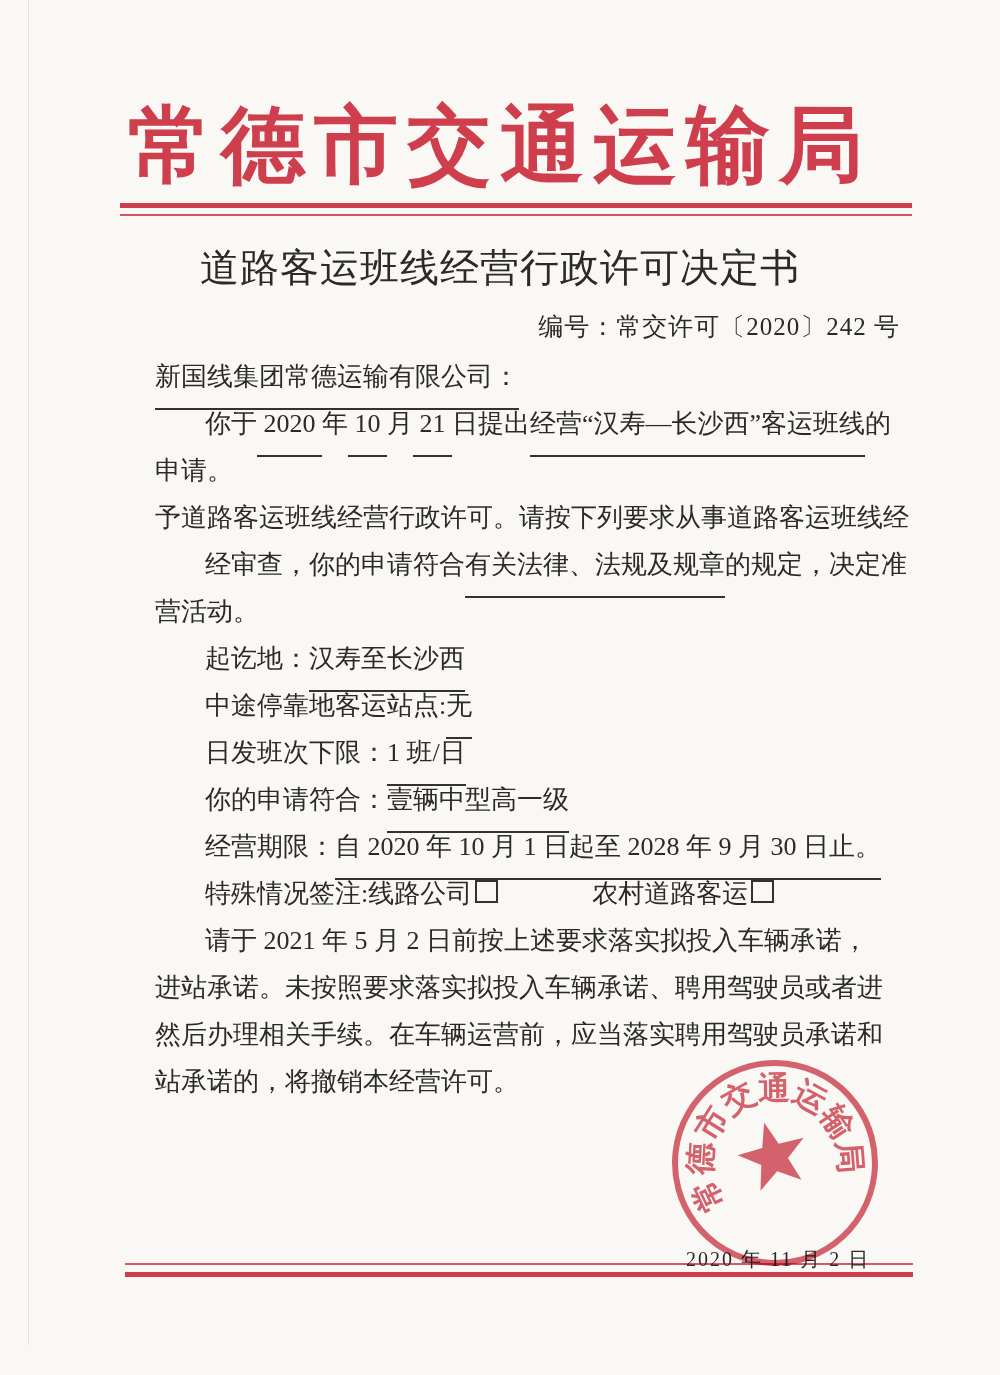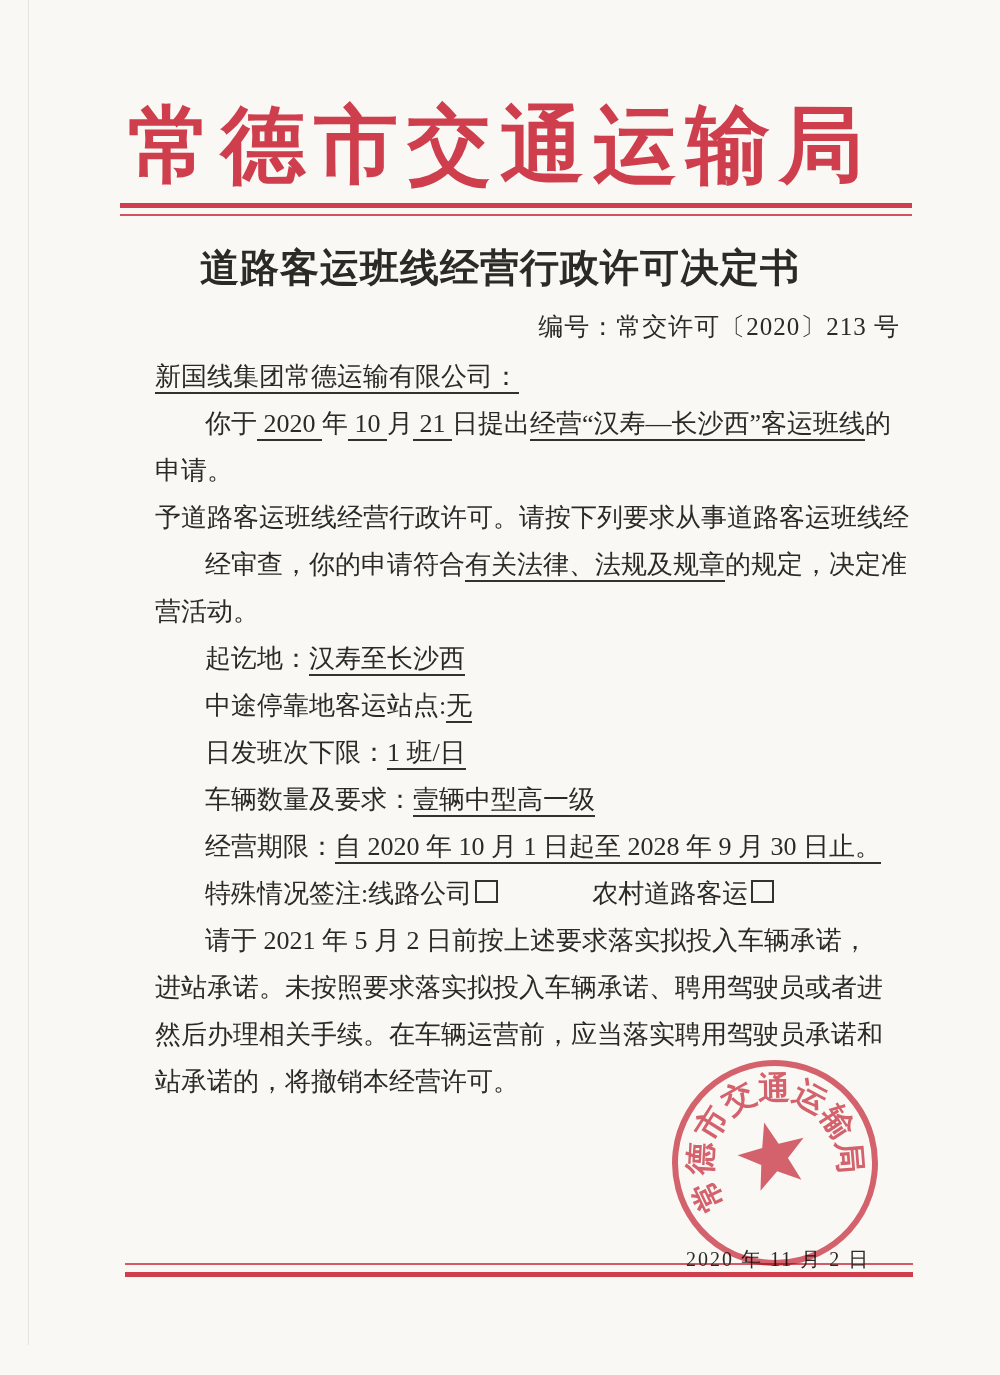--- a/index.html
+++ b/index.html
@@ -30,41 +30,41 @@
     color:var(--red);
     white-space:nowrap;
   }
   .head-rule{position:absolute;top:203px;left:120px;width:792px;}
   .head-rule .thick{height:5px;background:var(--red);}
   .head-rule .thin{height:2px;background:var(--red);margin-top:6px;opacity:.9;}
   .doc-title{
     position:absolute;top:243px;left:0;width:1000px;
     text-align:center;
     font-size:39px;line-height:50px;
-    font-weight:bold;
+    font-weight:normal;
     letter-spacing:1px;
     white-space:nowrap;
   }
   .doc-number{
     position:absolute;top:311px;right:100px;
     font-size:25px;line-height:32px;
     letter-spacing:1px;
     white-space:nowrap;
   }
   .body-text{
     position:absolute;top:353px;left:155px;width:770px;
   }
   .line{
     font-size:26px;
     height:47px;line-height:47px;
     white-space:nowrap;
   }
   .ind{padding-left:50px;}
   .ind2{padding-left:210px;}
-  .line .u{border-bottom:2px solid #33322f;padding-bottom:1px;}
+  .line .u{border-bottom:2px solid #33322f;padding-bottom:17px;}
   .line .gap{margin-left:94px;}
   .cb{
     display:inline-block;width:19px;height:19px;
     border:2px solid #33322f;
     margin-left:3px;
     vertical-align:-1px;
   }
   .sign-date{
     position:absolute;top:1244px;left:686px;
     font-size:20px;line-height:30px;
@@ -91,33 +91,33 @@
 
 <div class="org-title">常德市交通运输局</div>
 
 <div class="head-rule">
   <div class="thick"></div>
   <div class="thin"></div>
 </div>
 
 <div class="doc-title">道路客运班线经营行政许可决定书</div>
 
-<div class="doc-number">编号：常交许可〔2020〕213 号</div>
+<div class="doc-number">编号：常交许可〔2020〕242 号</div>
 
 <div class="body-text">
   <div class="line"><span class="u">新国线集团常德运输有限公司：</span></div>
   <div class="line ind"><span>你于</span><span class="u"> 2020 </span><span>年</span><span class="u"> 10 </span><span>月</span><span class="u"> 21 </span><span>日提出</span><span class="u">经营“汉寿—长沙西”客运班线</span><span>的</span></div>
   <div class="line"><span>申请。</span></div>
   <div class="line"><span>予道路客运班线经营行政许可。请按下列要求从事道路客运班线经</span></div>
   <div class="line ind"><span>经审查，你的申请符合</span><span class="u">有关法律、法规及规章</span><span>的规定，决定准</span></div>
   <div class="line"><span>营活动。</span></div>
   <div class="line ind"><span>起讫地：</span><span class="u">汉寿至长沙西</span></div>
   <div class="line ind"><span>中途停靠地客运站点:</span><span class="u">无</span></div>
   <div class="line ind"><span>日发班次下限：</span><span class="u">1 班/日</span></div>
-  <div class="line ind"><span>车辆数量及要求：</span><span class="u">壹辆中型高一级</span></div>
+  <div class="line ind"><span>你的申请符合：</span><span class="u">壹辆中型高一级</span></div>
   <div class="line ind"><span>经营期限：</span><span class="u">自 2020 年 10 月 1 日起至 2028 年 9 月 30 日止。</span></div>
   <div class="line ind"><span>特殊情况签注:线路公司</span><span class="cb"></span><span class="gap">农村道路客运</span><span class="cb"></span></div>
   <div class="line ind"><span>请于 2021 年 5 月 2 日前按上述要求落实拟投入车辆承诺，</span></div>
   <div class="line"><span>进站承诺。未按照要求落实拟投入车辆承诺、聘用驾驶员或者进</span></div>
   <div class="line"><span>然后办理相关手续。在车辆运营前，应当落实聘用驾驶员承诺和</span></div>
   <div class="line"><span>站承诺的，将撤销本经营许可。</span></div>
 </div>
 
 <div class="sign-date">2020 年 11 月 2 日</div>
 

